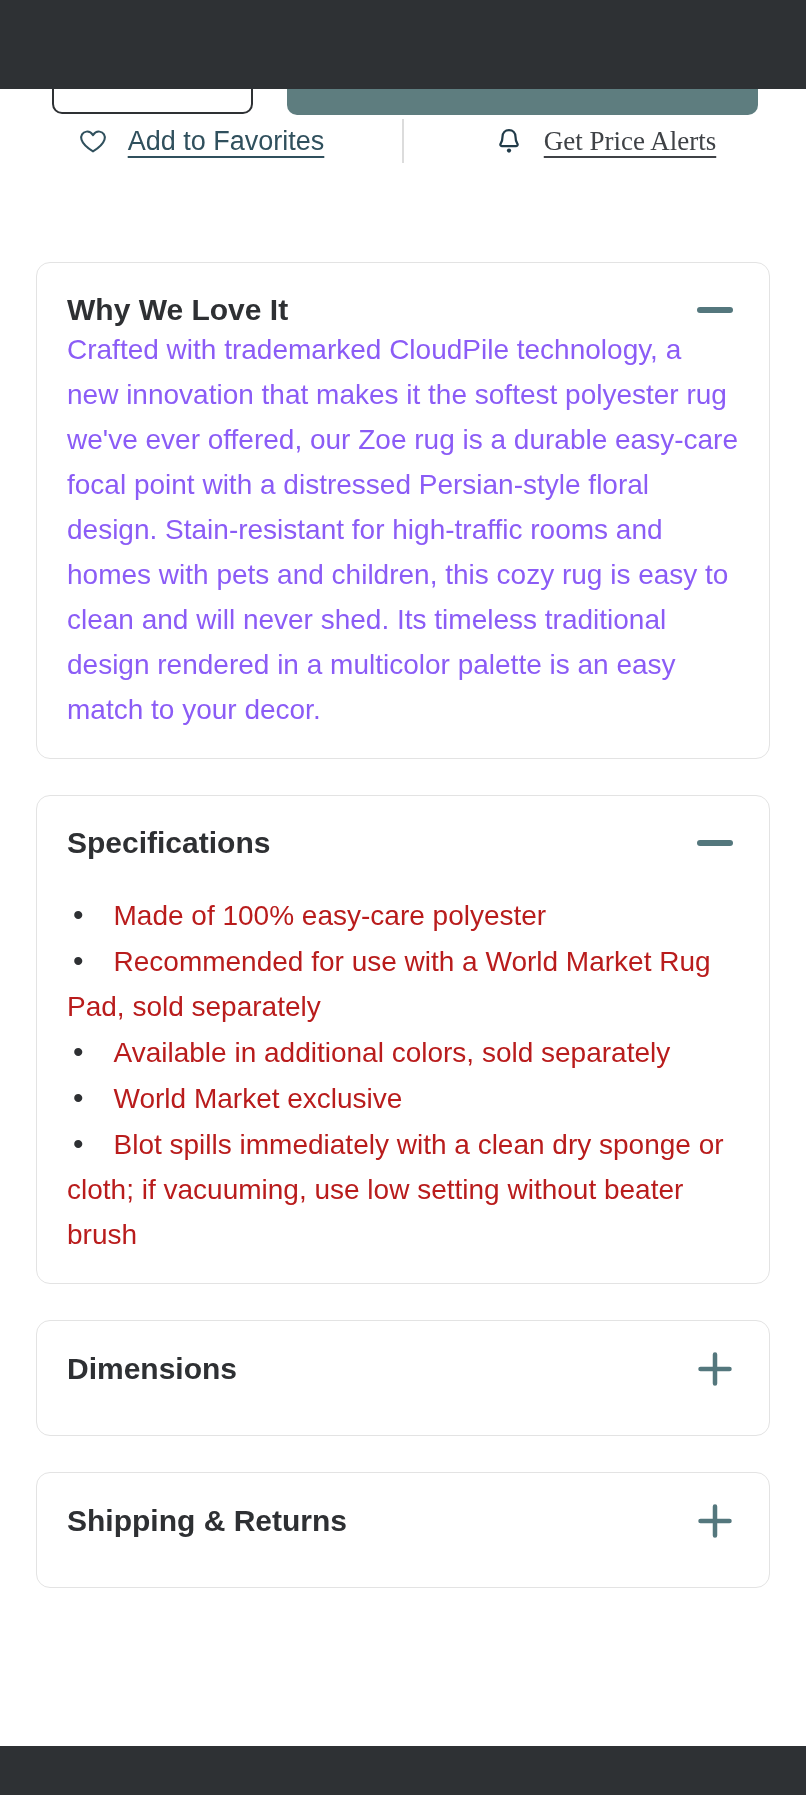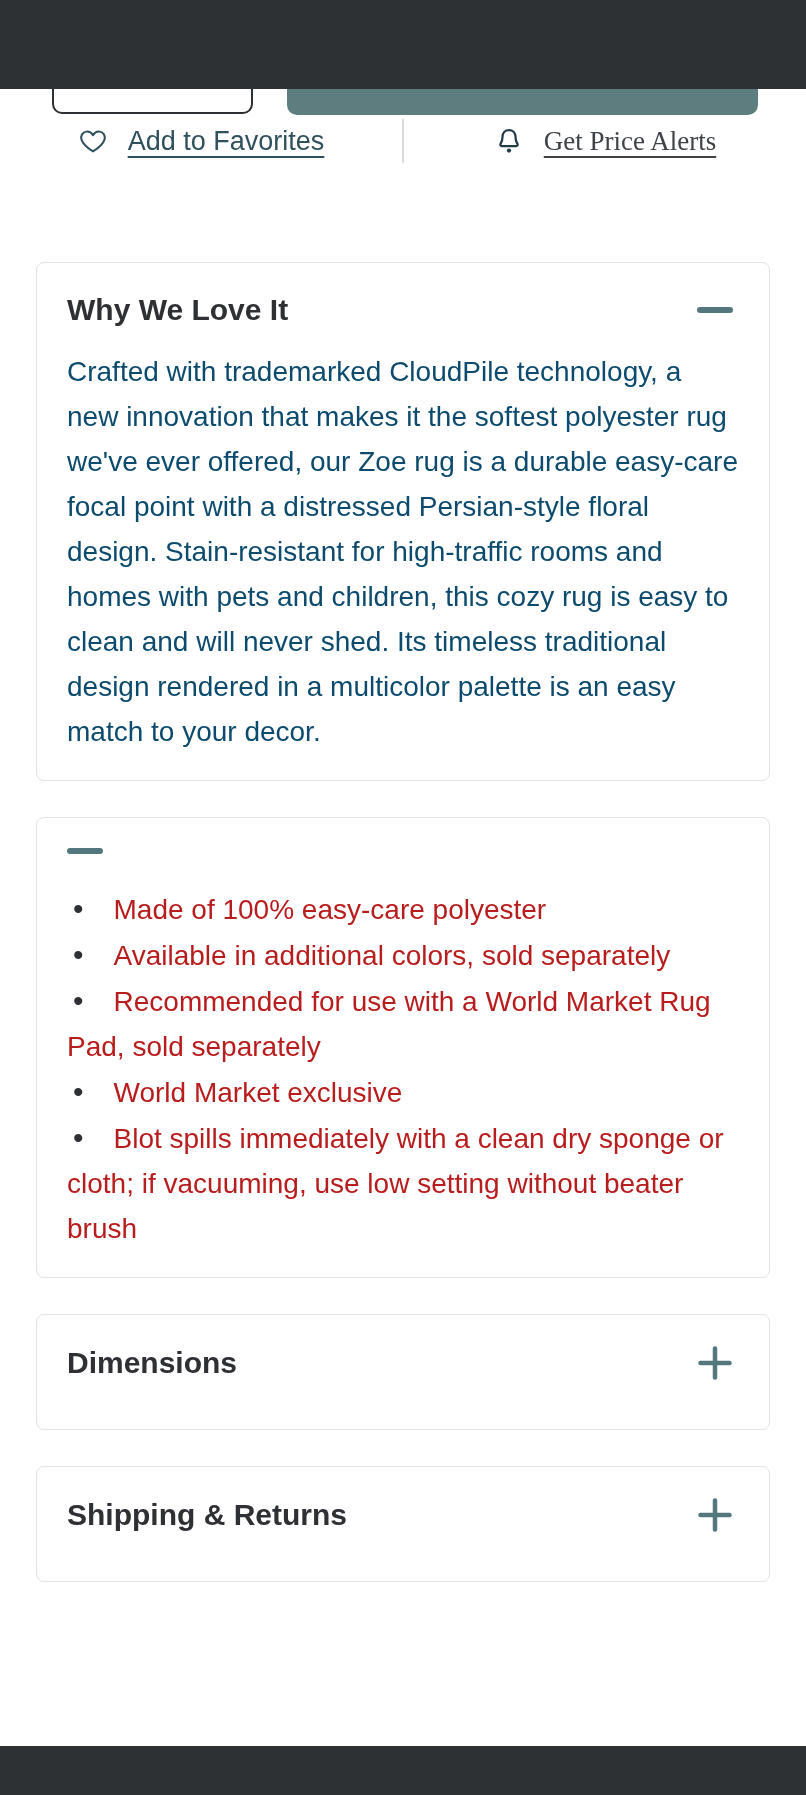--- a/index.html
+++ b/index.html
@@ -41,34 +41,34 @@
   }
   .fav .action-label, .fav .ico { color:#30505d; }
   .alerts .action-label { color:#3f4246;font-family:Liberation Serif, serif; }
   .alerts .ico { color:#213b49; }
   .ico { display:inline-flex; }
   .v-divider {
     width:2px; height:44px; background:#dcdcdc; flex:0 0 auto;
   }
   .content { position:absolute; top:262px; left:36px; width:734px; }
   .card {
-    border:1.5px solid #e3e3e3; border-radius:8px; background:#fff;
+    border:1.5px solid #e3e3e3; border-radius:14px; background:#fff;
     padding:30px 30px 26px 30px; margin-bottom:36px;
   }
   .card-head {
     display:flex; align-items:center; justify-content:space-between;
     cursor:pointer;
   }
   .card-title {
     font-size:30px; font-weight:700; color:#2e3033; letter-spacing:0;
   }
   .toggle-ico { color:#54777d; display:inline-flex; flex:0 0 auto; margin-right:6px; }
   .minus-bar { width:36px; height:6px; border-radius:3px; background:currentColor; }
   .card-body {
-    margin-top:22px; font-size:28px; line-height:45px; color:#0c4a6e;
+    font-size:28px; line-height:45px; color:#8b5cf6;
   }
   .spec-list { margin-top:32px; }
   .bullet-item { font-size:28px; line-height:45px; color:#b91c1c; }
   .bullet-item::before {
     content:"\2022"; font-size:30px; padding:0 30px 0 6px; color:#2e3033;
   }
   .card.collapsed { height:116px; padding-bottom:8px; margin-bottom:36px; }
 </style>
 </head>
 <body>
@@ -106,28 +106,29 @@
       <h2 class="card-title">Why We Love It</h2>
       <span class="toggle-ico">
           <span class="minus-bar"></span>
         </span>
     </div>
     <p class="card-body">Crafted with trademarked CloudPile technology, a new innovation that makes it the softest polyester rug we've ever offered, our Zoe rug is a durable easy-care focal point with a distressed Persian-style floral design. Stain-resistant for high-traffic rooms and homes with pets and children, this cozy rug is easy to clean and will never shed. Its timeless traditional design rendered in a multicolor palette is an easy match to your decor.</p>
   </section>
 
   <section class="card">
     <div class="card-head">
+      <h2 class="card-title">Specifications</h2>
       <span class="toggle-ico">
           <span class="minus-bar"></span>
         </span>
     </div>
     <div class="spec-list">
       <p class="bullet-item">Made of 100% easy-care polyester</p>
+      <p class="bullet-item">Recommended for use with a World Market Rug Pad, sold separately</p>
       <p class="bullet-item">Available in additional colors, sold separately</p>
-      <p class="bullet-item">Recommended for use with a World Market Rug Pad, sold separately</p>
       <p class="bullet-item">World Market exclusive</p>
       <p class="bullet-item">Blot spills immediately with a clean dry sponge or cloth; if vacuuming, use low setting without beater brush</p>
     </div>
   </section>
 
   <section class="card collapsed">
     <div class="card-head">
       <h2 class="card-title">Dimensions</h2>
       <span class="toggle-ico">
         <svg width="36" height="36" viewBox="0 0 36 36">

